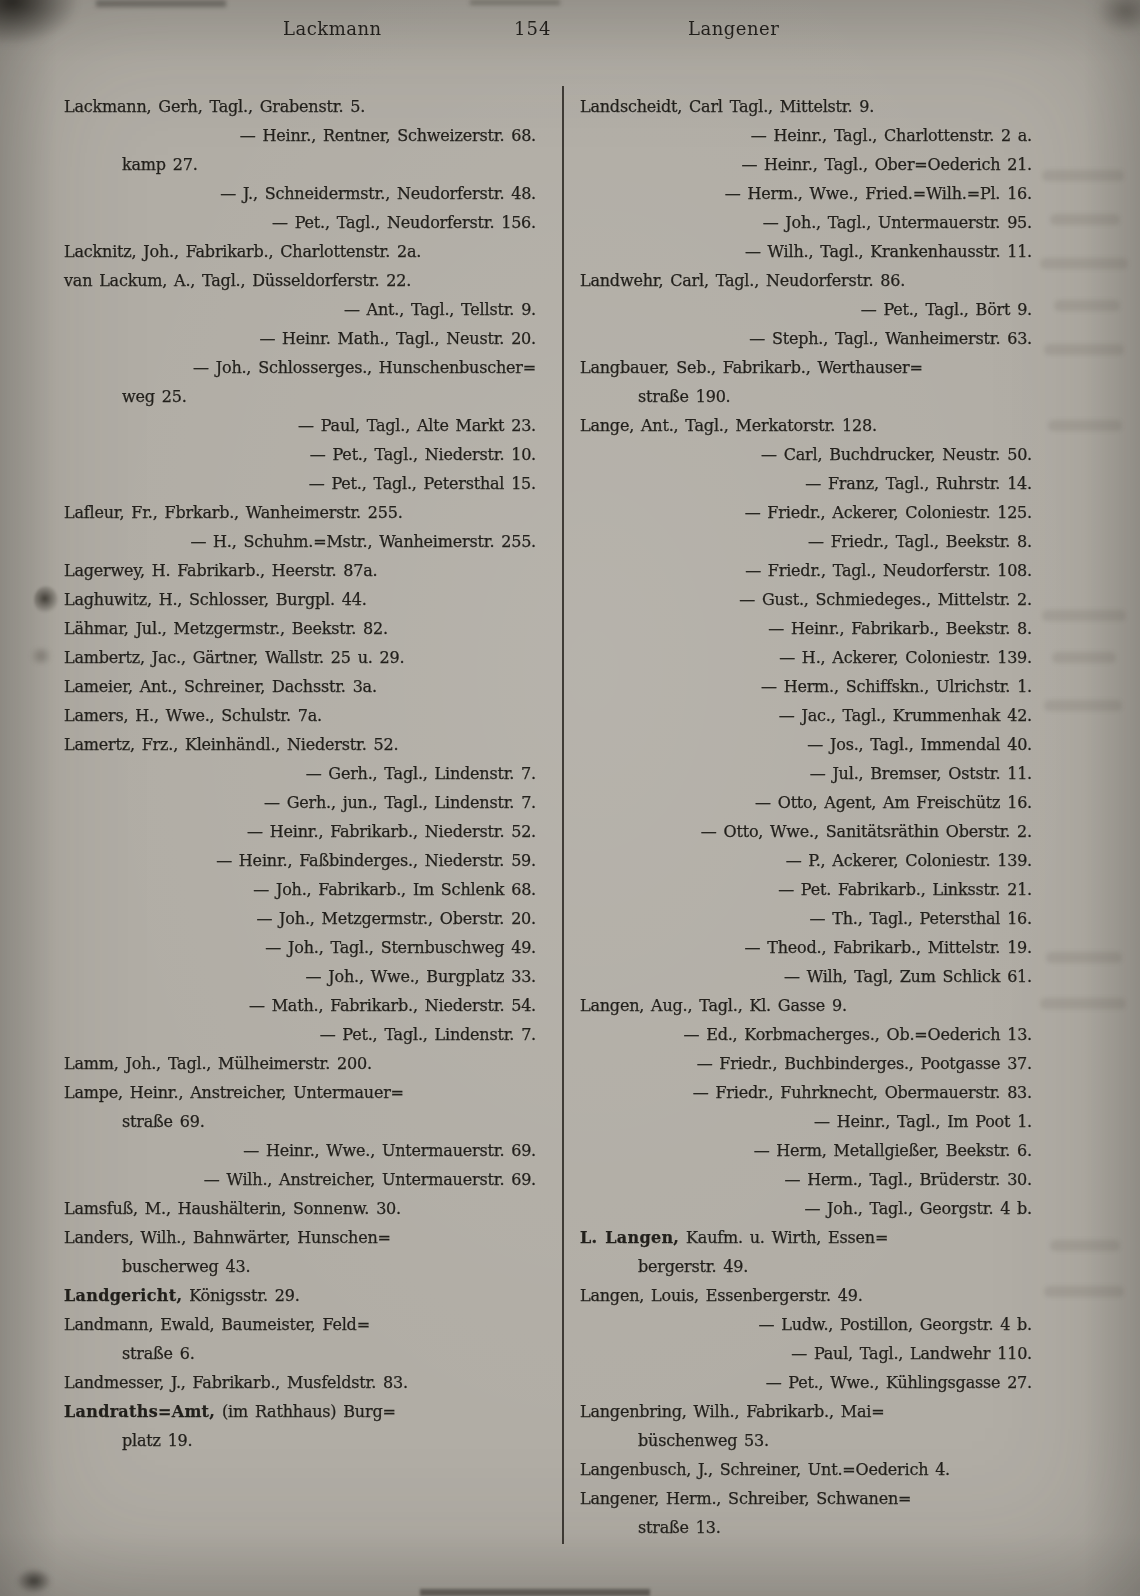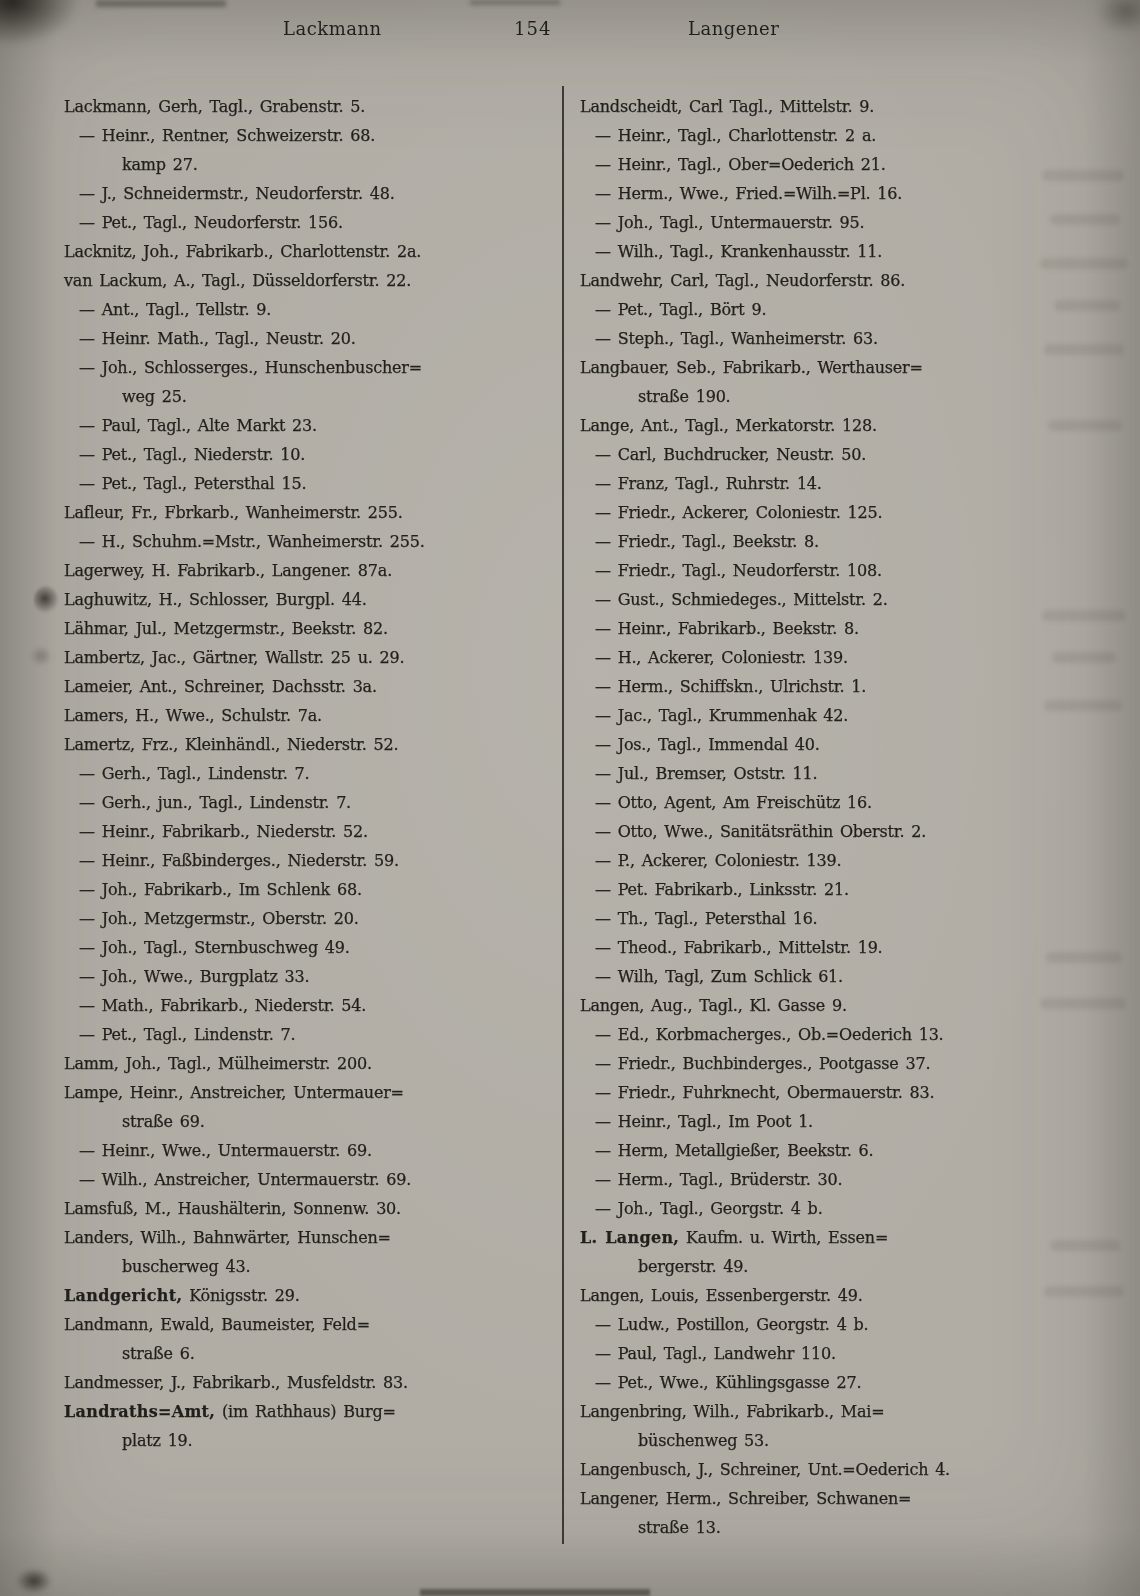--- a/index.html
+++ b/index.html
@@ -21,21 +21,21 @@
   .header{position:absolute;top:18px;left:0;width:100%;height:34px;font-size:18px;}
   .h-left{position:absolute;left:283px;top:0;letter-spacing:0.5px;}
   .h-num{position:absolute;left:514px;top:0;letter-spacing:1px;}
   .h-right{position:absolute;left:688px;top:0;letter-spacing:0.5px;}
   .divider{position:absolute;left:562px;top:86px;width:2px;height:1458px;background:rgba(36,33,28,0.82);}
   .col{position:absolute;top:92px;font-size:16px;letter-spacing:-0.2px;word-spacing:2px;}
   #col-left{left:64px;width:472px;}
   #col-right{left:580px;width:452px;}
   .line,.cont{height:29px;line-height:29px;white-space:nowrap;
     -webkit-text-stroke:0.25px #26231e;}
-  .line.dash{padding-left:15px;}
+  .line.dash{padding-left:15px;text-align:right;}
   .cont{padding-left:58px;}
   .b{font-weight:bold;letter-spacing:0.3px;}
   
   .artifact{position:absolute;pointer-events:none;}
   .stain-tl{left:-20px;top:-18px;width:100px;height:64px;
     background:radial-gradient(ellipse at 32% 30%, rgba(22,20,16,0.85), rgba(22,20,16,0) 70%);
     filter:blur(3px);}
   .streak-top{left:96px;top:0;width:130px;height:7px;background:rgba(30,27,23,0.35);filter:blur(2px);}
   .streak-top2{left:470px;top:0;width:90px;height:5px;background:rgba(30,27,23,0.28);filter:blur(2px);}
   .blot1{left:34px;top:586px;width:24px;height:28px;border-radius:50%;
@@ -104,21 +104,21 @@
       <div class="entry">
         <div class="line dash">— Pet., Tagl., Petersthal 15.</div>
       </div>
       <div class="entry">
         <div class="line">Lafleur, Fr., Fbrkarb., Wanheimerstr. 255.</div>
       </div>
       <div class="entry">
         <div class="line dash">— H., Schuhm.=Mstr., Wanheimerstr. 255.</div>
       </div>
       <div class="entry">
-        <div class="line">Lagerwey, H. Fabrikarb., Langener. 87a.</div>
+        <div class="line">Lagerwey, H. Fabrikarb., Heerstr. 87a.</div>
       </div>
       <div class="entry">
         <div class="line">Laghuwitz, H., Schlosser, Burgpl. 44.</div>
       </div>
       <div class="entry">
         <div class="line">Lähmar, Jul., Metzgermstr., Beekstr. 82.</div>
       </div>
       <div class="entry">
         <div class="line">Lambertz, Jac., Gärtner, Wallstr. 25 u. 29.</div>
       </div>

